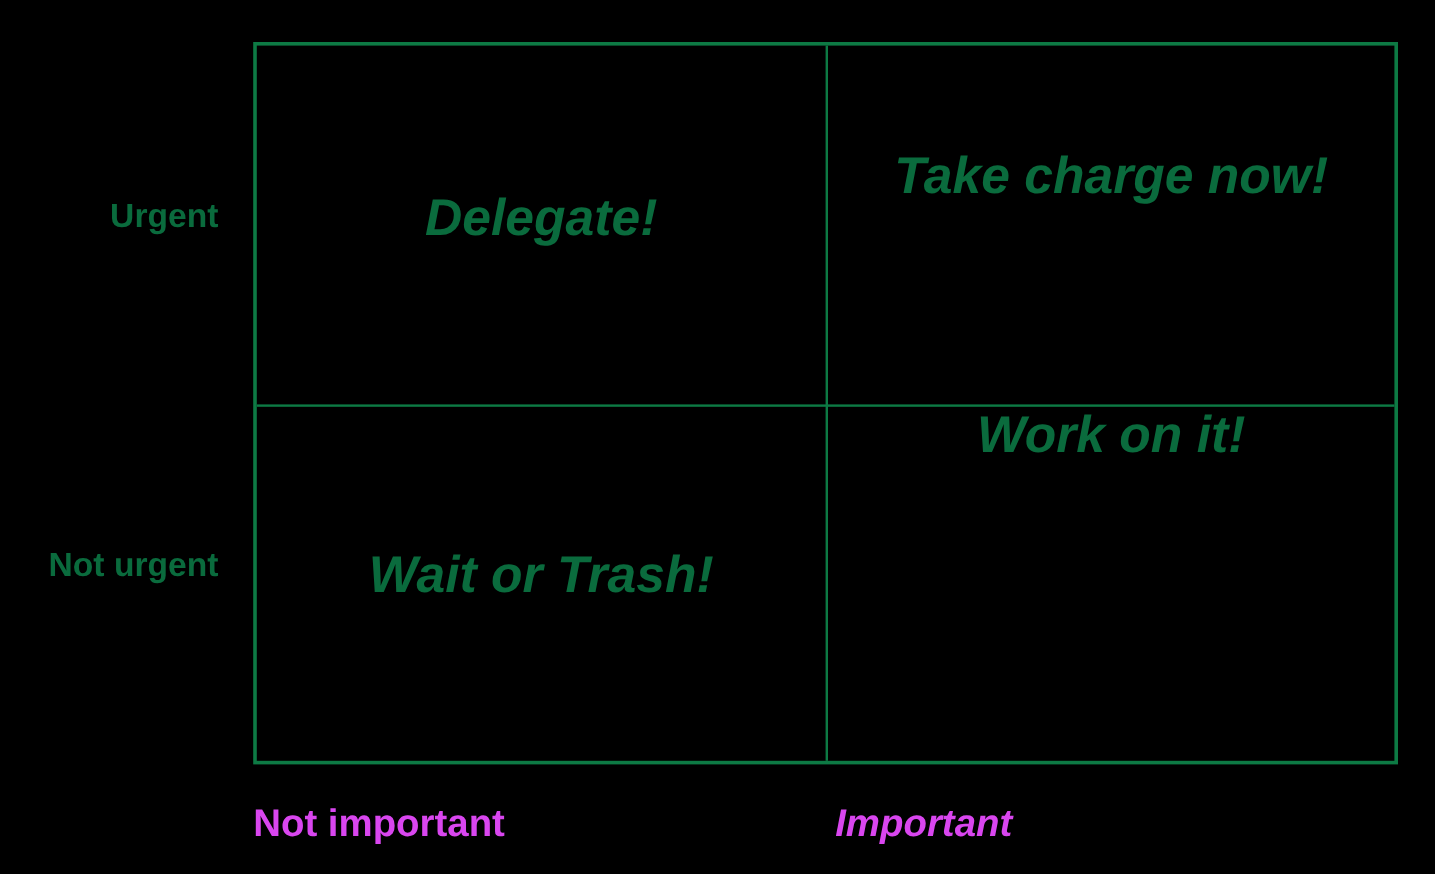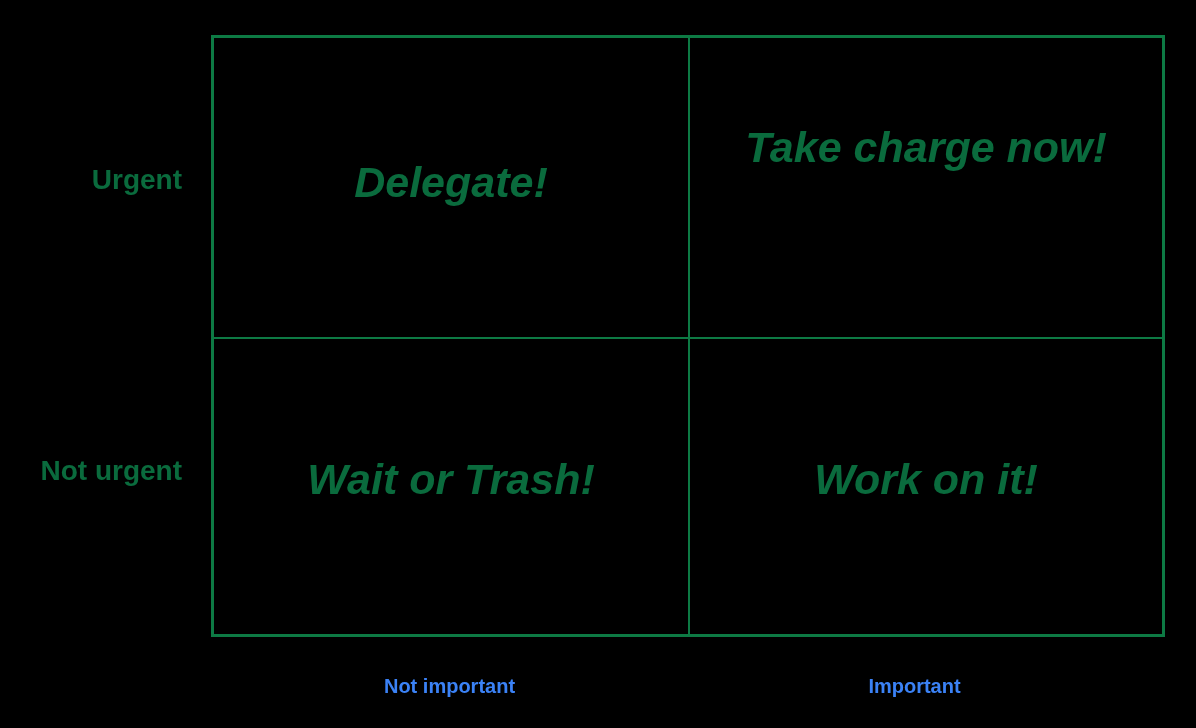--- a/index.html
+++ b/index.html
@@ -33,37 +33,37 @@
     font-size: 28px;
     line-height: 32px;
     white-space: nowrap;
   }
   .row-label-urgent      { top: 164px; }
   .row-label-not-urgent  { top: 455px; }
 
   
   .col-label {
     position: absolute;
-    color: #3b82f6;
+    color: #d946ef;
     font-family: "Liberation Sans", sans-serif;
     font-weight: bold;
-    font-size: 20px;
+    font-size: 32px;
     line-height: 32px;
-    text-align: center;
     white-space: nowrap;
   }
   .col-label-not-important {
     left: 211px;
     width: 477px;
     top: 670px;
   }
   .col-label-important {
-    left: 676px;
+    left: 696px;
     width: 477px;
     top: 670px;
+    font-style: italic;
   }
 
   
   .grid {
     position: absolute;
     left: 211px;
     top: 35px;
     width: 954px;
     height: 602px;
     box-sizing: border-box;
@@ -127,21 +127,20 @@
     top: 301px;
     width: 474px;
     height: 376px;
     padding-top: 116px;
   }
   .quadrant-work-on-it {
     left: 476px;
     top: 301px;
     width: 472px;
     height: 295px;
-    padding-top: 116px;
   }
 </style>
 </head>
 <body>
 
 <div class="matrix-root">
 
   <div class="row-label row-label-urgent">Urgent</div>
 
   <div class="row-label row-label-not-urgent">Not urgent</div>

